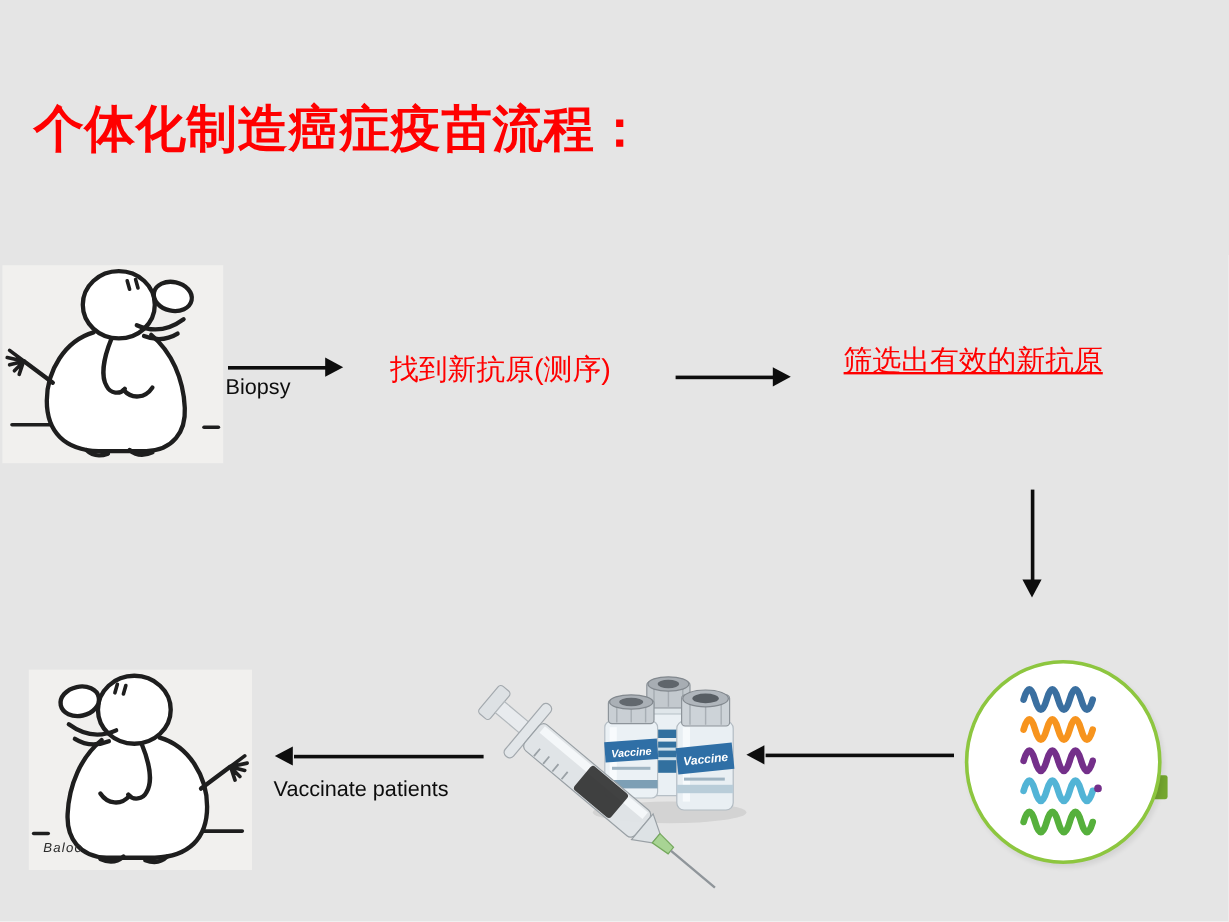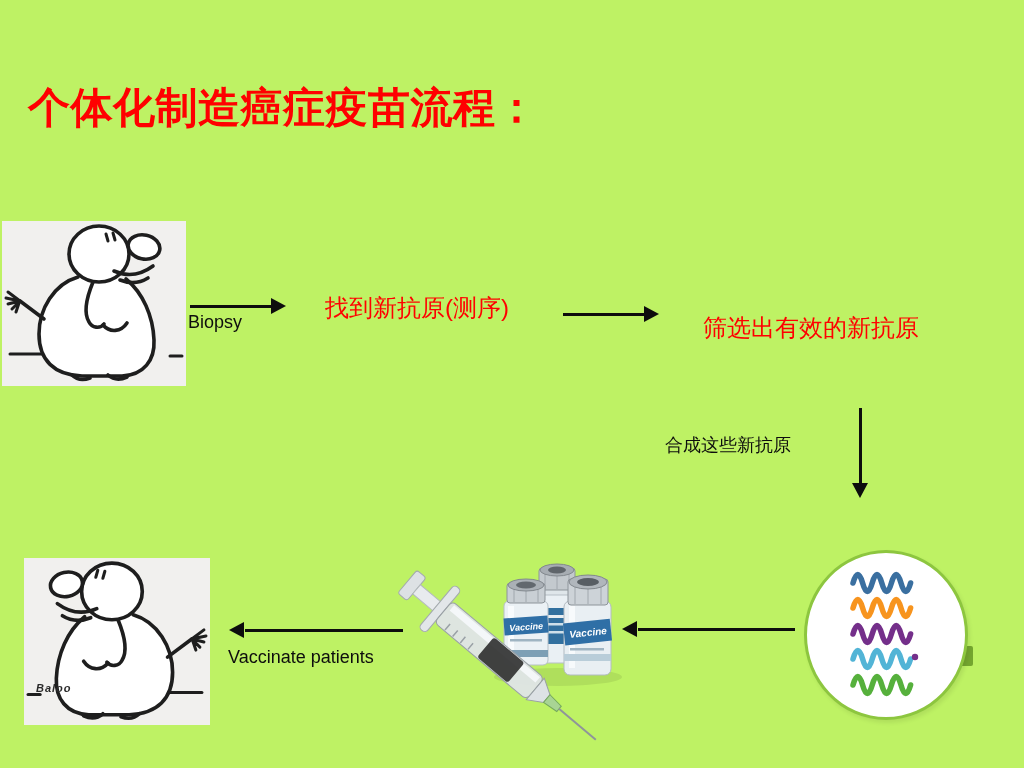--- a/index.html
+++ b/index.html
@@ -1,17 +1,17 @@
 <!DOCTYPE html>
 <html><head>
 <meta charset="utf-8">
 <style>
   html,body{margin:0;padding:0;}
   body{width:1024px;height:768px;background:#ffffff;font-family:"Liberation Sans",sans-serif;}
-  .slide{position:relative;width:1024px;height:768px;background:#bef264;overflow:hidden;}
+  .slide{position:relative;width:1024px;height:768px;background:#e5e5e5;overflow:hidden;}
   .abs{position:absolute;}
   .title{font-size:42px;font-weight:bold;color:#ff0000;white-space:nowrap;letter-spacing:0.5px;}
   .label-black{font-size:18px;color:#0d0d0d;white-space:nowrap;}
   .label-red{font-size:24px;color:#ff0000;white-space:nowrap;font-weight:500;}
   .hline{height:3px;background:#0d0d0d;}
   .vline{width:3px;background:#0d0d0d;}
   .ah-right{width:0;height:0;border-left:15px solid #0d0d0d;border-top:8px solid transparent;border-bottom:8px solid transparent;}
   .ah-left{width:0;height:0;border-right:15px solid #0d0d0d;border-top:8px solid transparent;border-bottom:8px solid transparent;}
   .ah-down{width:0;height:0;border-top:15px solid #0d0d0d;border-left:8px solid transparent;border-right:8px solid transparent;}
   .cartoon-bg{background:#f1f0ee;}
@@ -49,25 +49,24 @@
 
   <div class="abs hline" style="left:190px;top:305px;width:82px;"></div>
   <div class="abs ah-right" style="left:271px;top:298px;"></div>
   <div class="abs label-black" style="left:188px;top:312px;">Biopsy</div>
 
   <div class="abs label-red" style="left:325px;top:292px;">找到新抗原(测序)</div>
 
   <div class="abs hline" style="left:563px;top:313px;width:82px;"></div>
   <div class="abs ah-right" style="left:644px;top:306px;"></div>
 
-  <div class="abs label-red" style="left:703px;top:312px;">筛选出有效的新抗原</div>
+  <div class="abs label-red" style="left:703px;top:284px;text-decoration:underline;">筛选出有效的新抗原</div>
 
   <div class="abs vline" style="left:859px;top:408px;height:76px;"></div>
   <div class="abs ah-down" style="left:852px;top:483px;"></div>
-  <div class="abs label-black" style="left:665px;top:433px;">合成这些新抗原</div>
 
   <div class="abs circle-tab" style="left:957px;top:646px;"></div>
   <div class="abs peptide-circle" style="left:804px;top:550px;">
     <svg width="158" height="164" viewBox="0 0 158 164">
       <g fill="none" stroke-width="5.5" stroke-linecap="round">
         <path d="M46,30 q4.8,-17 9.6,0 t9.6,0 t9.6,0 t9.6,0 t9.6,0 t9.6,0" stroke="#3a6fa0"></path>
         <path d="M46,55 q4.8,-17 9.6,0 t9.6,0 t9.6,0 t9.6,0 t9.6,0 t9.6,0" stroke="#f7941e"></path>
         <path d="M46,81 q4.8,-17 9.6,0 t9.6,0 t9.6,0 t9.6,0 t9.6,0 t9.6,0" stroke="#742f8a"></path>
         <path d="M46,106 q4.8,-17 9.6,0 t9.6,0 t9.6,0 t9.6,0 t9.6,0 t9.6,0" stroke="#52b4d6"></path>
         <circle cx="108" cy="104" r="3.2" fill="#742f8a" stroke="none"></circle>
@@ -152,15 +151,15 @@
         <path d="M112,50 Q132,59 151,45"></path>
         <path d="M118,59 Q133,65 146,57"></path>
         <path d="M104,13 l2,7 M111,12 l2,7" stroke-width="3"></path>
         <path d="M91,61 C84,78 82,93 87,101 C90,107 98,108 102,103"></path>
         <path d="M101,104 C108,112 119,111 125,102"></path>
         <path d="M42,98 L18,80"></path>
         <path d="M18,80 l-12,-9 M18,80 l-14,-3 M18,80 l-12,3 M18,80 l-8,8 M17,82 l-3,9" stroke-width="3"></path>
       </g>
     </svg>
   </div>
-  <div class="abs signature" style="left:36px;top:682px;font-weight:bold;">Baloo</div>
+  <div class="abs signature" style="left:36px;top:701px;">Baloo</div>
 
 </div>
 
 </body></html>

